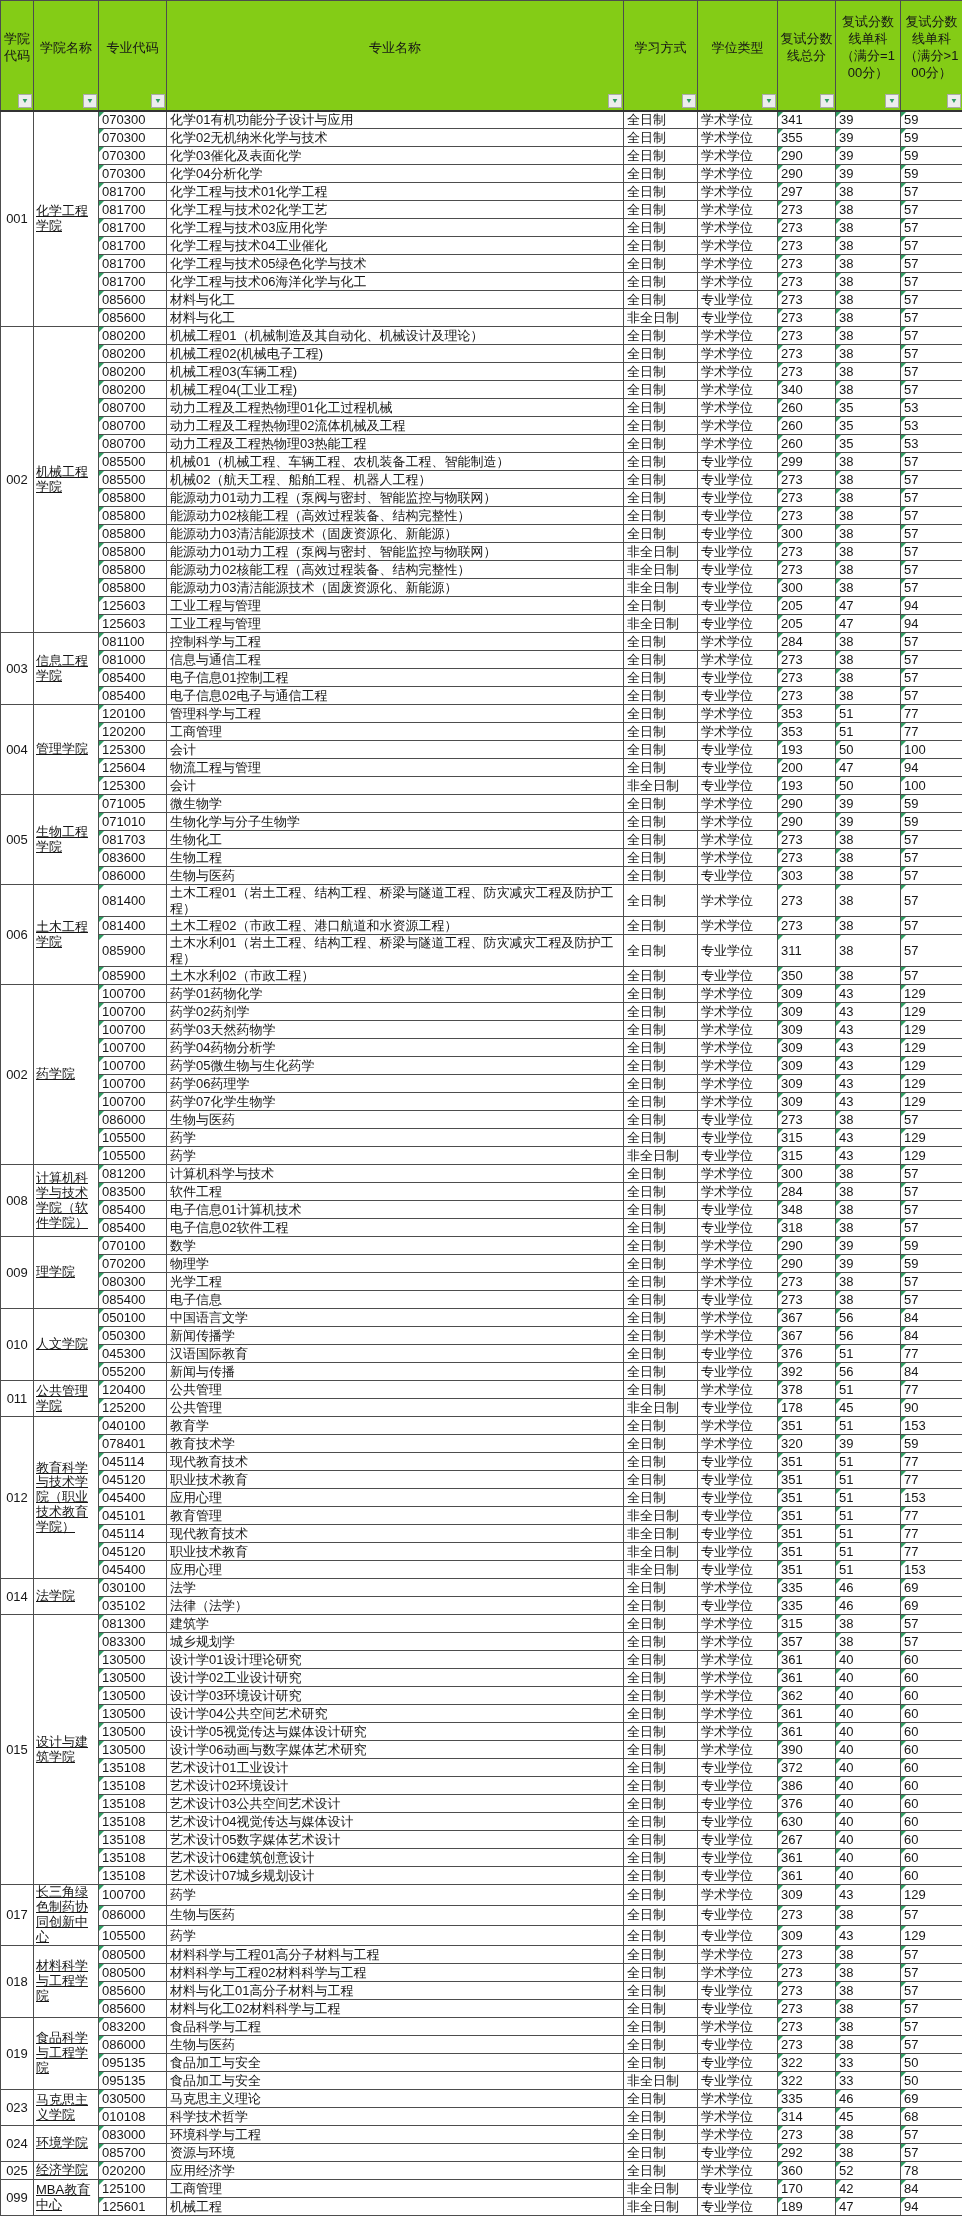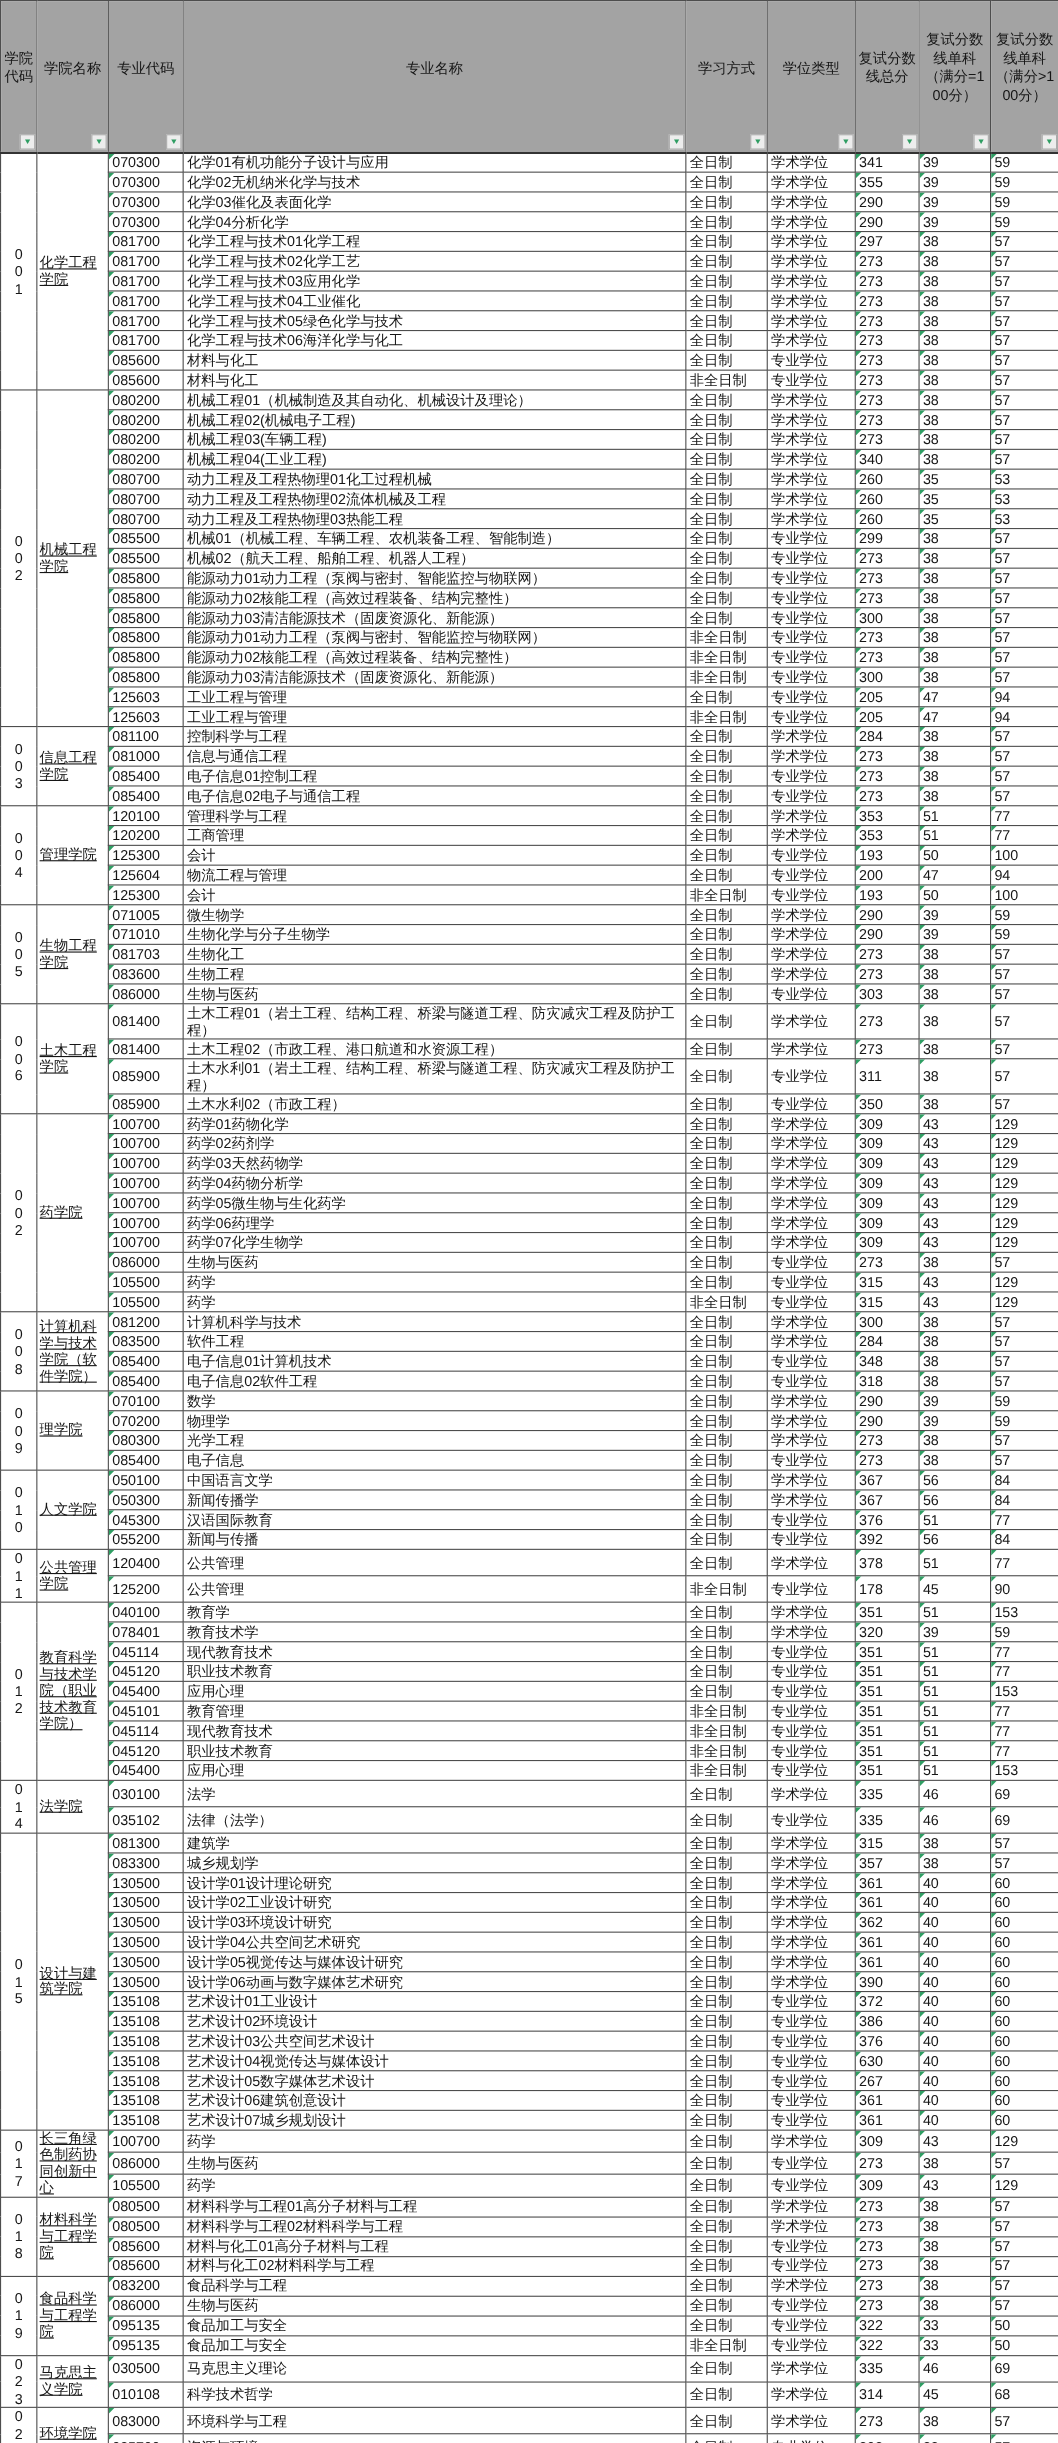--- a/index.html
+++ b/index.html
@@ -14,30 +14,30 @@
     table-layout: fixed;
     border-collapse: collapse;
     background: #fff;
   }
   .sheet th, .sheet td {
     border: 1px solid #4d4d4d;
     overflow: hidden;
   }
   
   .sheet thead th {
-    height: 138px;
+    height: 110px;
     position: relative;
     vertical-align: middle;
     text-align: center;
     font-weight: normal;
     font-size: 13px;
     line-height: 1.3;
     padding: 2px 2px 16px 2px;
     word-break: break-all;
-    background: #a3a3a3;
+    background: #84cc16;
     border-bottom: 2px solid #333;
   }
   .h-label { display: inline-block; word-break: break-all; }
   .filter-btn {
     position: absolute;
     right: 1px;
     bottom: 2px;
     width: 14px;
     height: 14px;
     background: #ededed;
@@ -56,21 +56,21 @@
   
   .sheet td {
     font-size: 13px;
     line-height: 1.2;
     height: 18px;
     padding: 0 3px;
     vertical-align: middle;
     word-break: break-all;
     white-space: normal;
   }
-  td.c-collcode { text-align: center; padding: 0 11px; }
+  td.c-collcode { text-align: center; padding: 0 1px; }
   td.c-collname { line-height: 1.15; padding: 0 2px; text-decoration: underline; }
   td.flag { position: relative; }
   td.flag::before {
     content: "";
     position: absolute;
     top: 0; left: 0;
     width: 0; height: 0;
     border-top: 5px solid #2f9e63;
     border-right: 5px solid transparent;
   }

